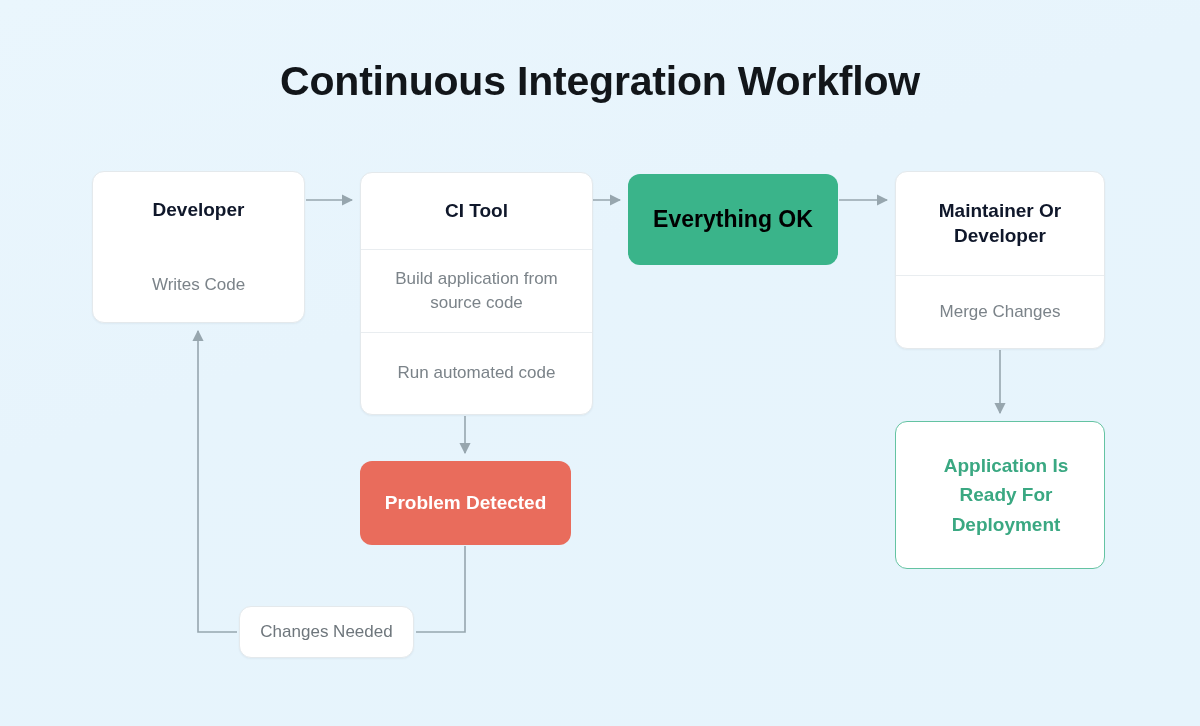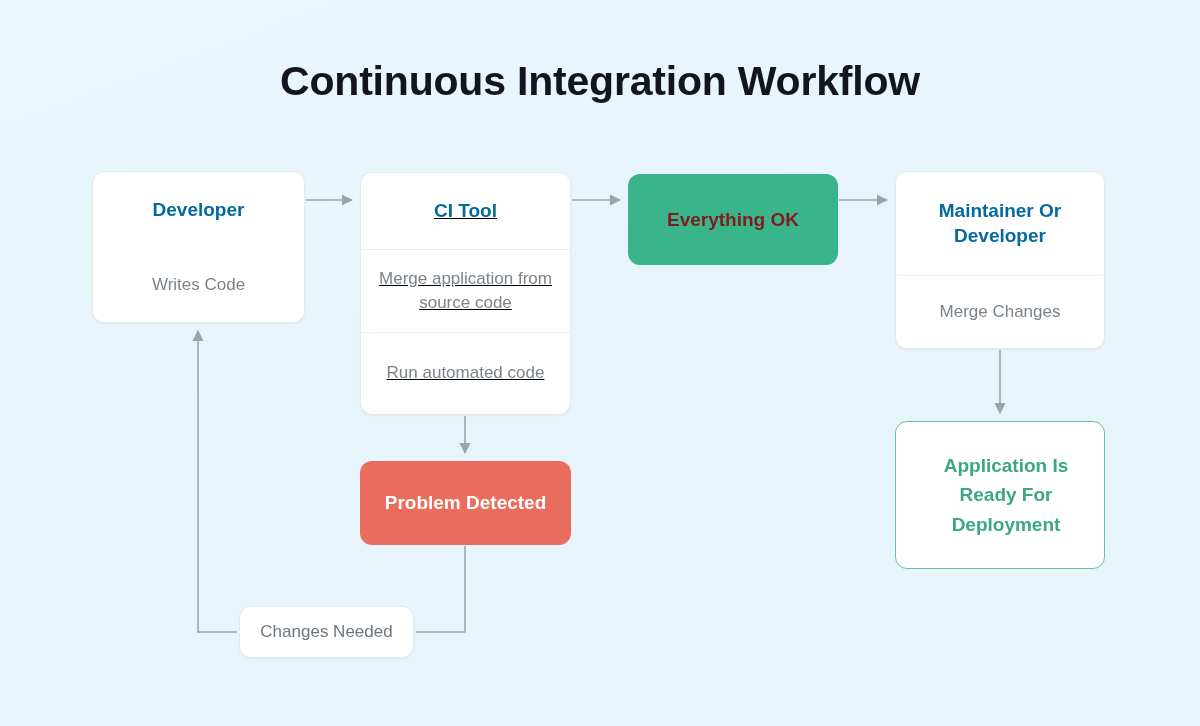--- a/index.html
+++ b/index.html
@@ -47,21 +47,21 @@
     box-shadow: 0 1px 2px rgba(20,40,60,0.05);
   }
   .node-header {
     flex: 0 0 auto;
     display: flex;
     align-items: center;
     justify-content: center;
     text-align: center;
     font-weight: bold;
     font-size: 19px;
-    color: #0369a1;
+    color: #0f172a;
     line-height: 1.3;
     padding: 0 19px;
   }
   .node-section {
     flex: 1 1 auto;
     display: flex;
     align-items: center;
     justify-content: center;
     text-align: center;
     font-size: 17px;
@@ -76,36 +76,36 @@
   }
 
   
   #node-developer {
     left: 92px;  top: 171px;  width: 213px; height: 152px;
   }
   #node-developer .node-header { height: 76px; }
   #node-developer .node-section { height: 76px; }
 
   #node-ci-tool {
-    left: 360px; top: 172px; width: 211px; height: 243px; text-decoration: underline;
+    left: 360px; top: 172px; width: 233px; height: 243px;
   }
   #node-ci-tool .node-header  { height: 76px; }
   #node-ci-tool .node-section { height: 83px; }
 
   #node-everything-ok {
     left: 628px; top: 174px; width: 210px; height: 91px;
     background: #3ab48a;
     border-radius: 12px;
     align-items: center;
     justify-content: center;
   }
   #node-everything-ok .chip-label {
-    font-size: 19px;
-    font-weight: bold;
-    color: #7f1d1d;
+    font-size: 23px;
+    font-weight: bold;
+    color: #000000;
     text-align: center;
   }
 
   #node-maintainer {
     left: 895px; top: 171px; width: 210px; height: 178px;
   }
   #node-maintainer .node-header  { height: 103px; }
   #node-maintainer .node-section { height: 74px; }
 
   #node-problem-detected {
@@ -199,21 +199,21 @@
   </svg>
 
   <div class="node white" id="node-developer">
     <div class="node-header">Developer</div>
     <div class="node-section">Writes Code</div>
   </div>
 
   <div class="node white" id="node-ci-tool">
     <div class="node-header">CI Tool</div>
     <div class="divider"></div>
-    <div class="node-section">Merge application from source code</div>
+    <div class="node-section">Build application from source code</div>
     <div class="divider"></div>
     <div class="node-section">Run automated code</div>
   </div>
 
   <div class="node" id="node-everything-ok">
     <div class="chip-label">Everything OK</div>
   </div>
 
   <div class="node white" id="node-maintainer">
     <div class="node-header">Maintainer Or Developer</div>

